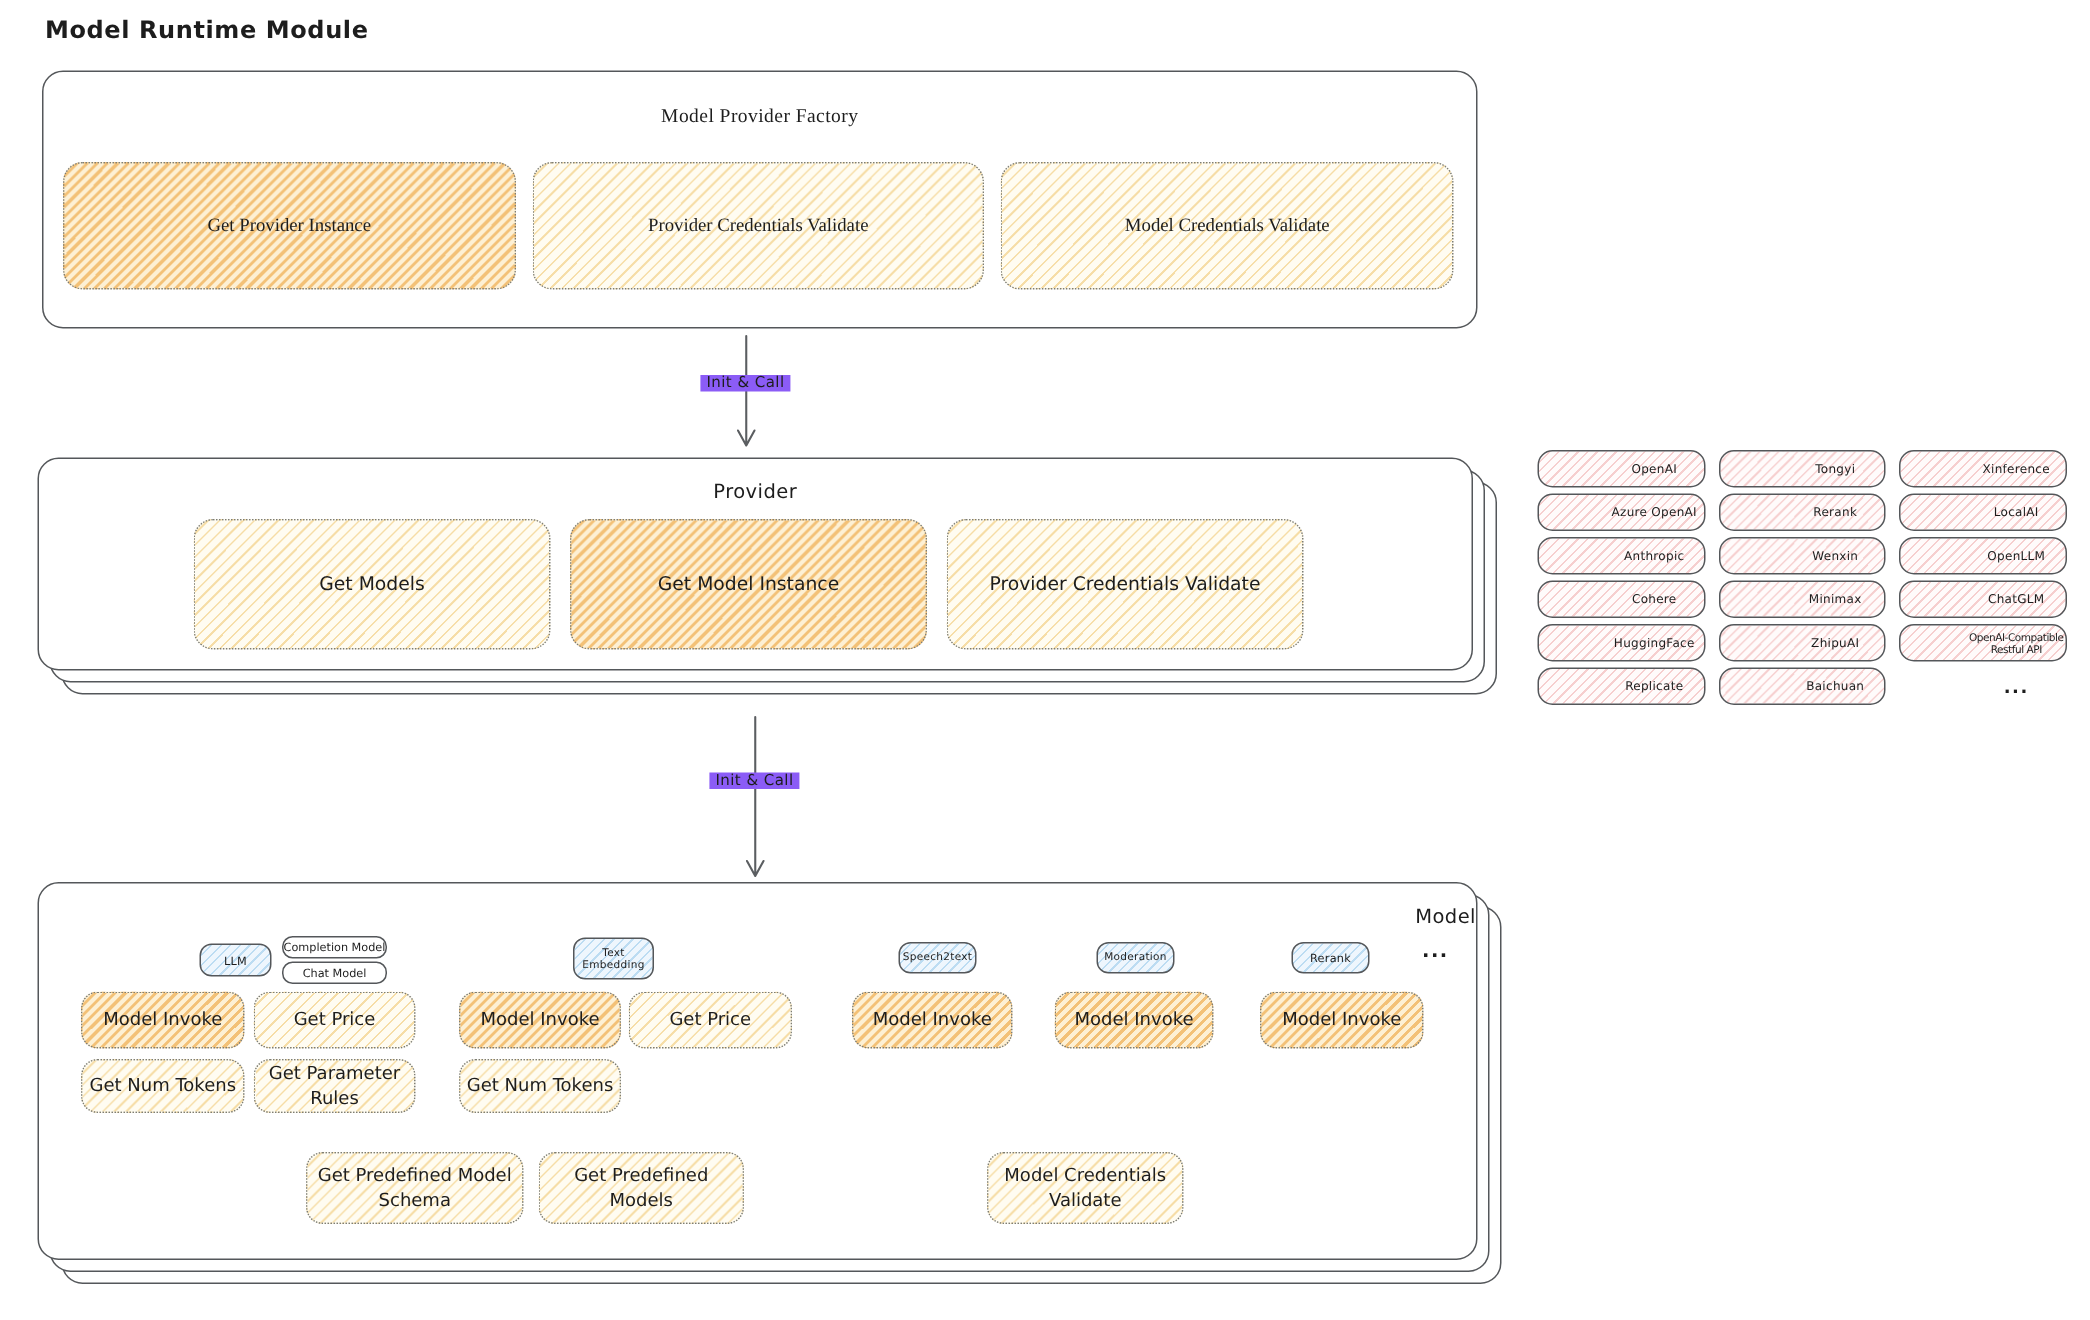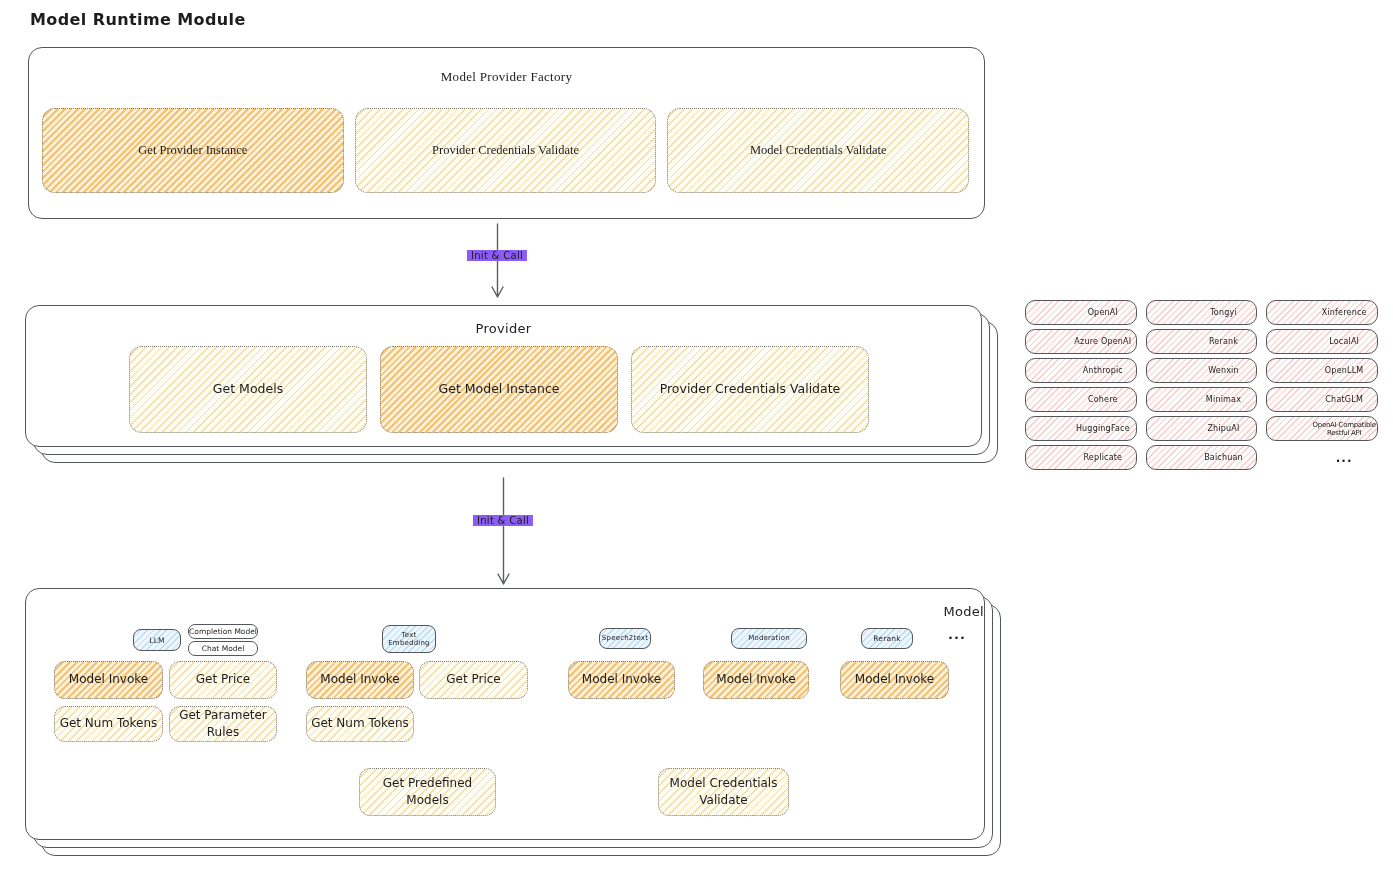--- a/index.html
+++ b/index.html
@@ -145,34 +145,35 @@
     <div class="layer l2"></div>
     <div class="layer l1"></div>
     <section class="layer main">
       <div class="box-title">Model</div>
 
       <div class="tpill" style="left:107px; top:40px; width:48px; height:22px;">LLM</div>
       <div class="wpill" style="left:162px; top:35px; width:70px; height:15px;">Completion Model</div>
       <div class="wpill" style="left:162px; top:52px; width:70px; height:15px;">Chat Model</div>
       <div class="tpill" style="left:356px; top:36px; width:54px; height:28px; font-size:7px; padding:0 5px;">Text Embedding</div>
       <div class="tpill" style="left:573px; top:39px; width:52px; height:21px; font-size:7px;">Speech2text</div>
-      <div class="tpill" style="left:705px; top:39px; width:76px; height:21px; font-size:7px;">Moderation</div>
+      <div class="tpill" style="left:705px; top:39px; width:52px; height:21px; font-size:7px;">Moderation</div>
       <div class="tpill" style="left:835px; top:39px; width:52px; height:21px;">Rerank</div>
       <div class="dots" style="left:922px; top:38px;">...</div>
 
       <div class="mbtn hatch-o" style="left:28px;  top:72px; width:109px; height:38px;">Model Invoke</div>
       <div class="mbtn hatch-y" style="left:143px; top:72px; width:108px; height:38px;">Get Price</div>
       <div class="mbtn hatch-o" style="left:280px; top:72px; width:108px; height:38px;">Model Invoke</div>
       <div class="mbtn hatch-y" style="left:393px; top:72px; width:109px; height:38px;">Get Price</div>
       <div class="mbtn hatch-o" style="left:542px; top:72px; width:107px; height:38px;">Model Invoke</div>
       <div class="mbtn hatch-o" style="left:677px; top:72px; width:106px; height:38px;">Model Invoke</div>
       <div class="mbtn hatch-o" style="left:814px; top:72px; width:109px; height:38px;">Model Invoke</div>
 
       <div class="mbtn hatch-y" style="left:28px;  top:117px; width:109px; height:36px;">Get Num Tokens</div>
       <div class="mbtn hatch-y" style="left:143px; top:117px; width:108px; height:36px;">Get Parameter Rules</div>
       <div class="mbtn hatch-y" style="left:280px; top:117px; width:108px; height:36px;">Get Num Tokens</div>
 
+      <div class="mbtn hatch-y" style="left:178px; top:179px; width:145px; height:48px;">Get Predefined Model Schema</div>
       <div class="mbtn hatch-y" style="left:333px; top:179px; width:137px; height:48px;">Get Predefined Models</div>
       <div class="mbtn hatch-y" style="left:632px; top:179px; width:131px; height:48px;">Model Credentials Validate</div>
     </section>
   </div>
 
 </div>
 
 </body></html>

